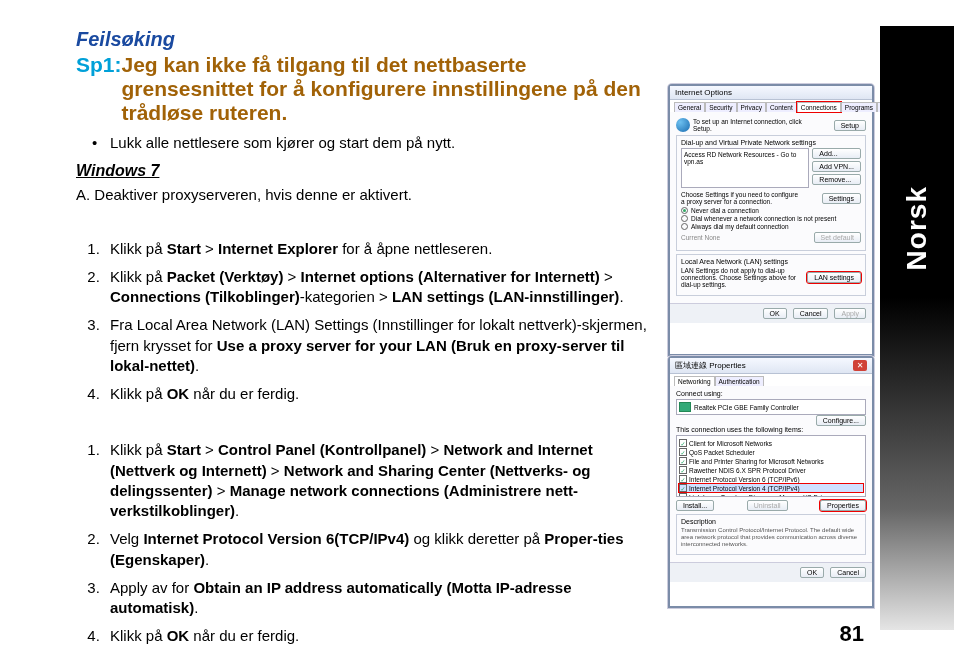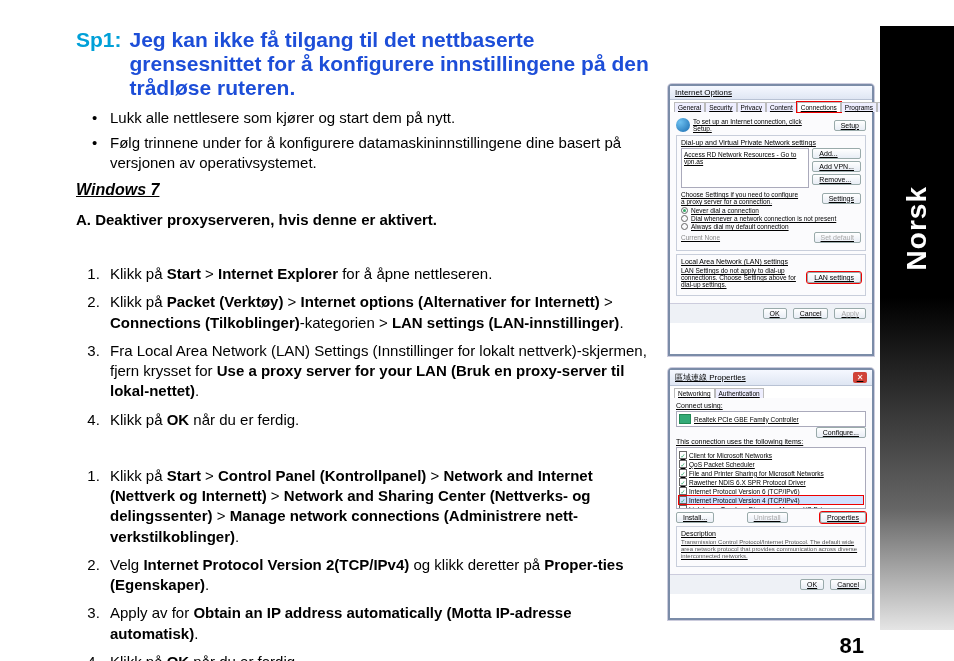--- a/index.html
+++ b/index.html
@@ -18,22 +18,20 @@
   }
   .left-col {
     padding: 28px 10px 10px 76px;
     width: 668px;
   }
   .right-col {
     width: 206px;
     padding-top: 84px;
     display: flex;
     flex-direction: column;
-    gap: 12px;
-    text-decoration: underline;
   }
   .side-tab {
     position: absolute;
     right: 0;
     top: 26px;
     width: 74px;
     height: 604px;
     background: linear-gradient(to bottom, #000 0%, #000 45%, #666 80%, #e5e5e5 100%);
     color: #fff;
     display: flex;
@@ -50,31 +48,31 @@
   }
   .h-troubleshoot {
     color: #1a4aa0;
     font-size: 20px;
     font-weight: 700;
     font-style: italic;
     margin-bottom: 2px;
   }
   .sp1 {
     display: flex;
-    gap: 8px;
+    gap: 0;
     margin-bottom: 4px;
   }
   .sp1-label {
     color: #00a0d8;
     font-size: 21px;
     font-weight: 700;
     white-space: nowrap;
   }
   .sp1-text {
-    color: #1d4ed8;
+    color: #a16207;
     font-size: 21px;
     font-weight: 700;
     line-height: 1.15;
   }
   .bullets {
     padding-left: 16px;
     margin-top: 8px;
     margin-bottom: 8px;
   }
   .bullets li {
@@ -94,39 +92,39 @@
   .windows7 {
     font-size: 16px;
     font-weight: 700;
     font-style: italic;
     text-decoration: underline;
     margin-top: 6px;
     margin-bottom: 4px;
   }
   .subhead {
     font-size: 15px;
-    font-weight: 700;
-    margin: 12px 0 6px 0;
+    font-weight: 400;
+    margin: 6px 0 6px 0;
   }
   ol.steps {
     padding-left: 18px;
     margin-left: 10px;
     margin-top: 36px;
   }
   ol.steps li {
     font-size: 15px;
     line-height: 1.35;
     margin-bottom: 8px;
     padding-left: 6px;
   }
   .b { font-weight: 700; }
   .page-num {
     position: absolute;
     right: 90px;
-    bottom: 2px;
+    bottom: 14px;
     font-size: 22px;
     font-weight: 700;
   }
   .dialog {
     background: #fff;
     border: 2px solid #7b8ca8;
     border-radius: 4px 4px 0 0;
     font-size: 7px;
     position: relative;
     box-shadow: 0 0 0 1px #ccd;
@@ -214,27 +212,27 @@
     display:flex; justify-content:flex-end; gap:6px;
     padding:4px 6px; background:#eef1f6; border-top:1px solid #ccd;
   }
   .desc-text { font-size:6px; color:#555; line-height:1.2; }
 </style>
 </head>
 <body>
 
 <div class="page">
   <div class="left-col">
+    <div class="h-troubleshoot">Feilsøking</div>
     <div class="sp1">
       <div class="sp1-label">Sp1:</div>
       <div class="sp1-text">Jeg kan ikke få tilgang til det nettbaserte grensesnittet for å konfigurere innstillingene på den trådløse ruteren.</div>
     </div>
     <ul class="bullets">
       <li>Lukk alle nettlesere som kjører og start dem på nytt.</li>
-      <li>Følg trinnene under for å konfigurere datamaskininnstillingene dine basert på versjonen av operativsystemet.</li>
     </ul>
     <div class="windows7">Windows 7</div>
     <div class="subhead">A. Deaktiver proxyserveren, hvis denne er aktivert.</div>
     <ol class="steps">
       <li>
         <span>Klikk på </span><span class="b">Start</span><span> &gt; </span><span class="b">Internet Explorer</span><span> for å åpne nettleseren.</span>
       </li>
       <li>
         <span>Klikk på </span><span class="b">Packet (Verktøy)</span><span> &gt; </span><span class="b">Internet options (Alternativer for Internett)</span><span> &gt; </span><span class="b">Connections (Tilkoblinger)</span><span>-kategorien &gt; </span><span class="b">LAN settings (LAN-innstillinger)</span><span>.</span>
       </li>
@@ -243,21 +241,21 @@
       </li>
       <li>
         <span>Klikk på </span><span class="b">OK</span><span> når du er ferdig.</span>
       </li>
     </ol>
     <ol class="steps">
       <li>
         <span>Klikk på </span><span class="b">Start</span><span> &gt; </span><span class="b">Control Panel (Kontrollpanel)</span><span> &gt; </span><span class="b">Network and Internet (Nettverk og Internett)</span><span> &gt; </span><span class="b">Network and Sharing Center (Nettverks- og delingssenter)</span><span> &gt; </span><span class="b">Manage network connections (Administrere nett-verkstilkoblinger)</span><span>.</span>
       </li>
       <li>
-        <span>Velg </span><span class="b">Internet Protocol Version 2(TCP/IPv4)</span><span> og klikk deretter på </span><span class="b">Proper-ties (Egenskaper)</span><span>.</span>
+        <span>Velg </span><span class="b">Internet Protocol Version 6(TCP/IPv4)</span><span> og klikk deretter på </span><span class="b">Proper-ties (Egenskaper)</span><span>.</span>
       </li>
       <li>
         <span>Apply av for </span><span class="b">Obtain an IP address automatically (Motta IP-adresse automatisk)</span><span>.</span>
       </li>
       <li>
         <span>Klikk på </span><span class="b">OK</span><span> når du er ferdig.</span>
       </li>
     </ol>
   </div>
 

